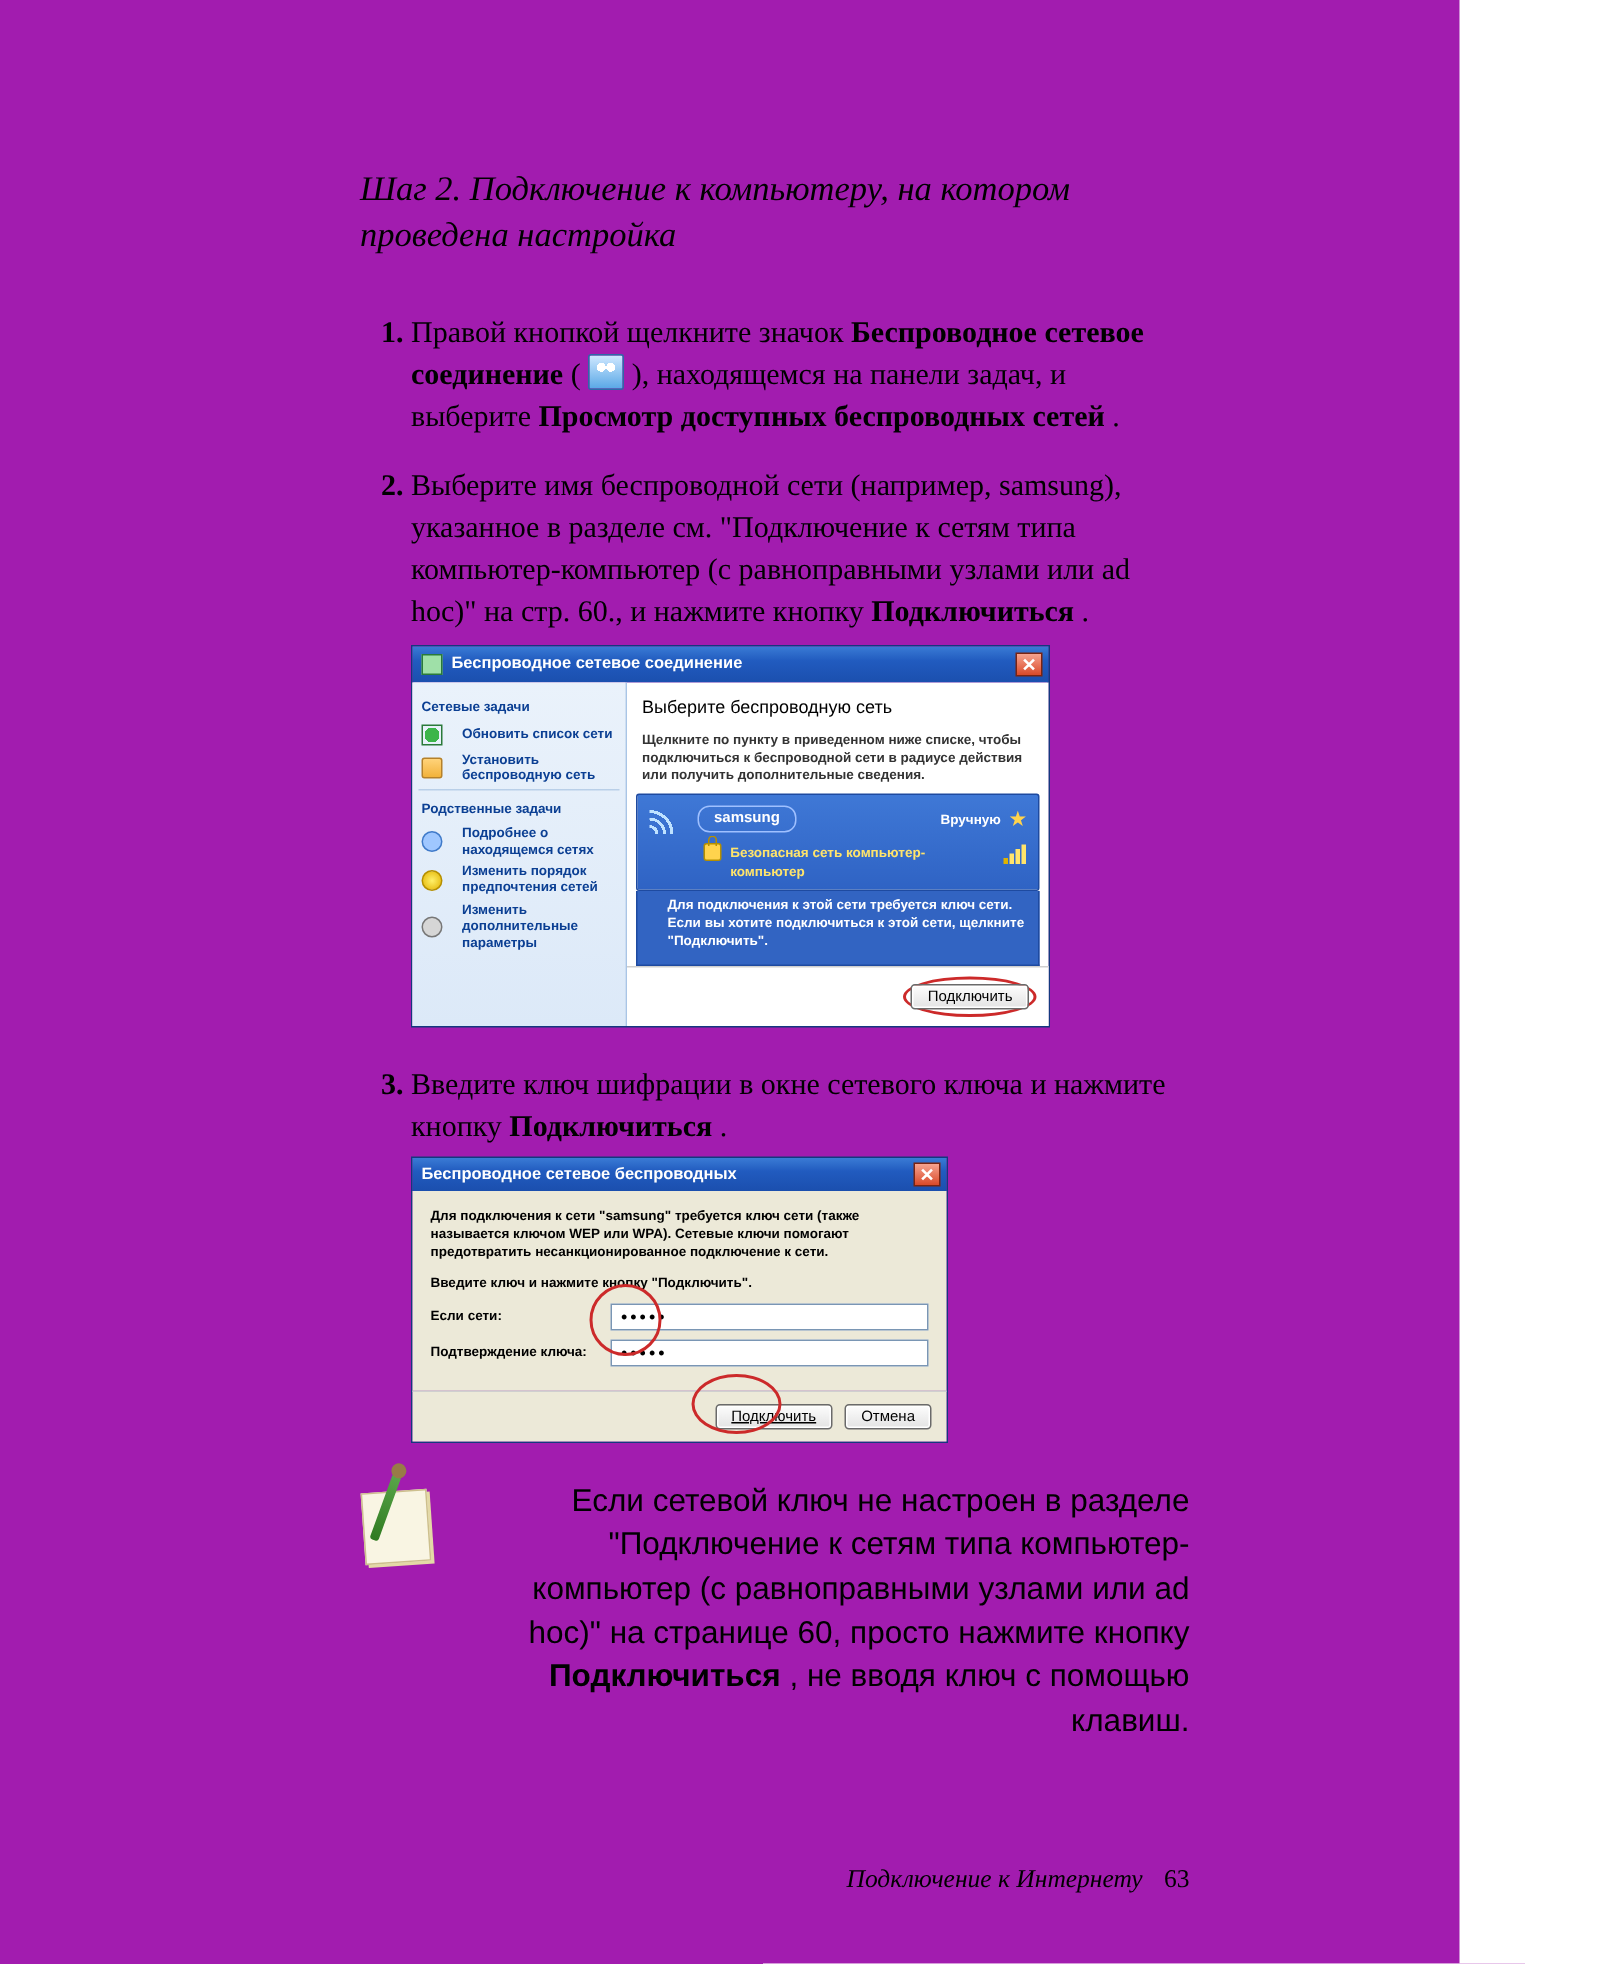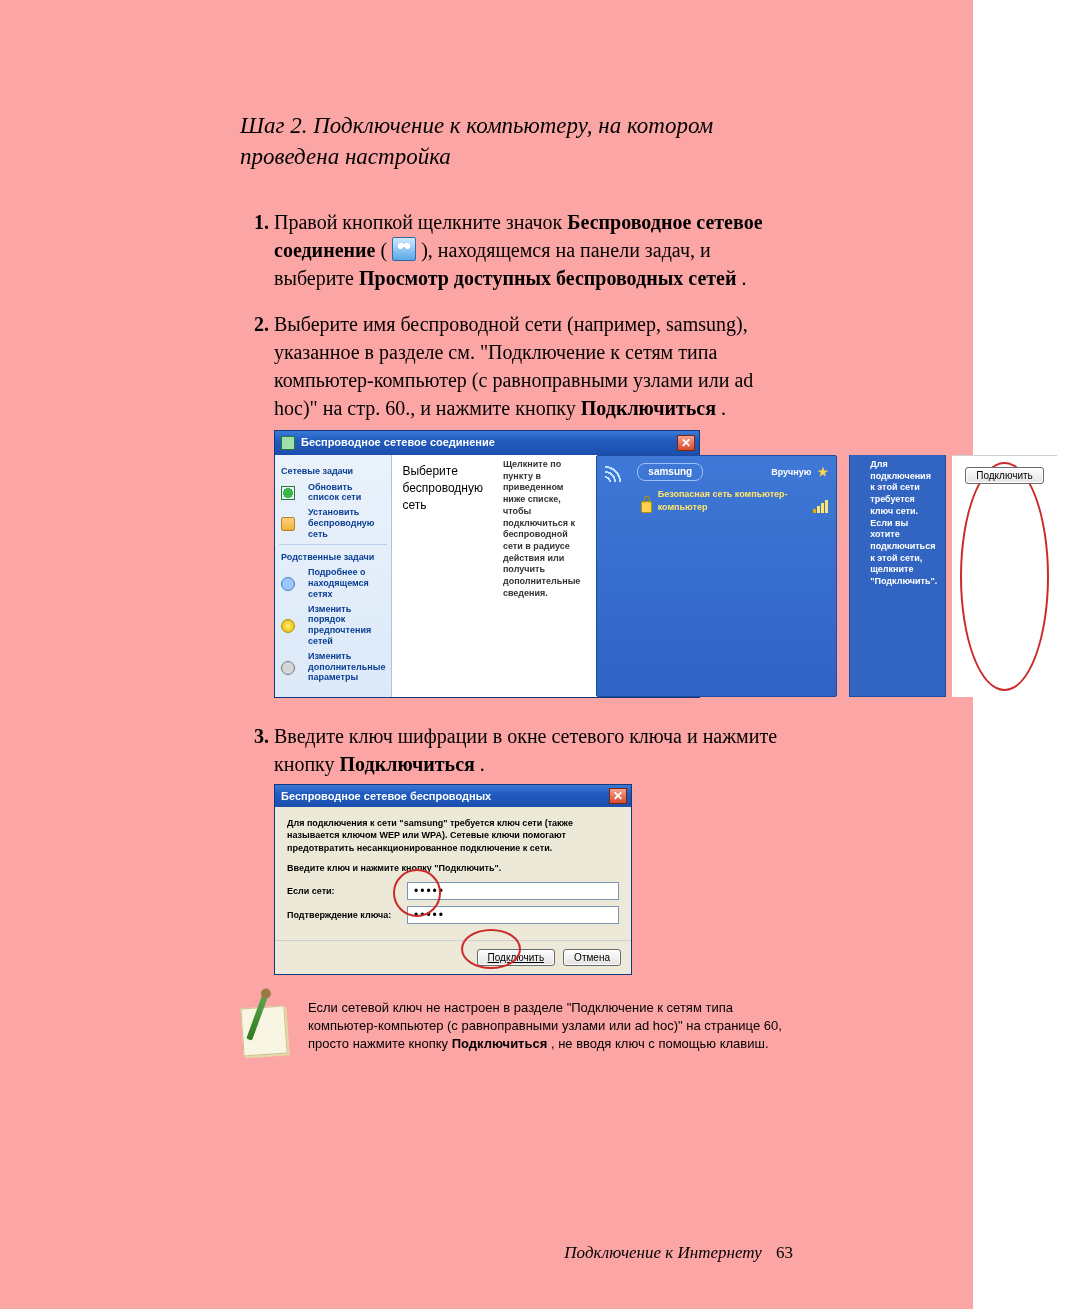--- a/index.html
+++ b/index.html
@@ -6,21 +6,21 @@
     margin: 0;
     padding: 0;
     background: #fff;
     font-family: "Times New Roman", Times, serif;
     color: #000;
   }
   .page {
     width: 973px;
     height: 1309px;
     position: relative;
-    background: #fca5a5;
+    background: #a21caf;
     box-sizing: border-box;
     padding: 110px 180px 60px 240px;
   }
   .heading {
     font-style: italic;
     font-size: 23px;
     line-height: 1.35;
     margin-bottom: 36px;
   }
   ol.steps {
@@ -95,21 +95,21 @@
   .sidebar .item { display:flex; gap:13px; align-items:center; margin:4px 0; line-height:1.2; }
   .sidebar .ico { width:12px; height:12px; flex:0 0 12px; margin-top:1px; }
   .ico-refresh { background: radial-gradient(circle at 50% 50%, #3cb54a 0 5px, transparent 5px); border:1px solid #2a7a3a; }
   .ico-wiz { background: linear-gradient(#ffd37a,#f2b23a); border:1px solid #b5812a; border-radius:2px; }
   .ico-info { background:#9fc7ff; border:1px solid #3f7ac9; border-radius:50%; }
   .ico-star { background: radial-gradient(#fff06a,#e2b200); border:1px solid #b58f00; border-radius:50%; }
   .ico-gear { background:#d6d6d6; border:1px solid #777; border-radius:50%; }
 
   .main {
     flex: 1;
-    display:flex; flex-direction:row;
+    display:flex; flex-direction:column;
   }
   .main-head {
     padding: 8px 10px 4px 10px;
   }
   .main-head h3 { margin:0; font-size:12px; font-weight:normal; color:#000; }
   .main-sub { font-size: 9px; color:#333; padding: 4px 10px 6px 10px; line-height:1.3; }
   .netcard {
     margin: 0 6px;
     background: linear-gradient(#3f78d6,#2f63c4);
     color:#fff;
@@ -133,21 +133,21 @@
     font-size:10px;
   }
   .net-right { display:flex; align-items:center; gap:6px; font-size:9px;margin-left:44px; }
   .star { color:#ffd34d; font-size:12px; }
   .bars { display:flex; gap:1px; align-items:flex-end; height:14px; }
   .bars span{ width:3px; background:#ffe46b; display:block; }
   .bars span:nth-child(1){height:4px;background:#e0b300;}
   .bars span:nth-child(2){height:7px;}
   .bars span:nth-child(3){height:10px;}
   .bars span:nth-child(4){height:13px;}
-  .netrow2 { display:flex; gap:6px; align-items:flex-end; margin-top:6px; font-size:9px; color:#ffe46b;padding-left:36px; }
+  .netrow2 { display:flex; gap:6px; align-items:flex-start; margin-top:6px; font-size:9px; color:#ffe46b;padding-left:36px; }
   .lock { width:10px; height:10px; background:#ffd34d; border:1px solid #b58f00; border-radius:2px; position:relative; }
   .lock::before{content:"";position:absolute;left:2px;top:-6px;width:4px;height:6px;border:1px solid #b58f00;border-bottom:none;border-radius:4px 4px 0 0;}
   .netnote {
     background:#3264c2;
     margin:0 6px;
     color:#fff;
     font-size:9px;
     padding:4px 8px 10px 20px;
     line-height:1.3;
     border-left:1px solid #1e4aa0; border-right:1px solid #1e4aa0; border-bottom:1px solid #1e4aa0;
@@ -214,22 +214,23 @@
     padding:8px 10px;
     background:#ece9d8;
     border-top:1px solid #cfcfcf;
   }
 
   
   .noteblock {
     display:flex; gap:22px; align-items:flex-start;
     margin-top: 10px;
     font-family: Arial, Helvetica, sans-serif;
-    font-size: 13px;
+    font-size: 21px;
     line-height:1.4;
+    text-align:right;
   }
   .pencil {
     width:46px; height:56px; flex:0 0 46px;
     position:relative;
   }
   .pencil .pad{
     position:absolute; left:2px; top:8px; width:42px; height:46px;
     background:#f9f5e3; border:1px solid #cdbf8d; transform:rotate(-4deg);
     box-shadow:2px 2px 0 #e4d9a6;
   }

